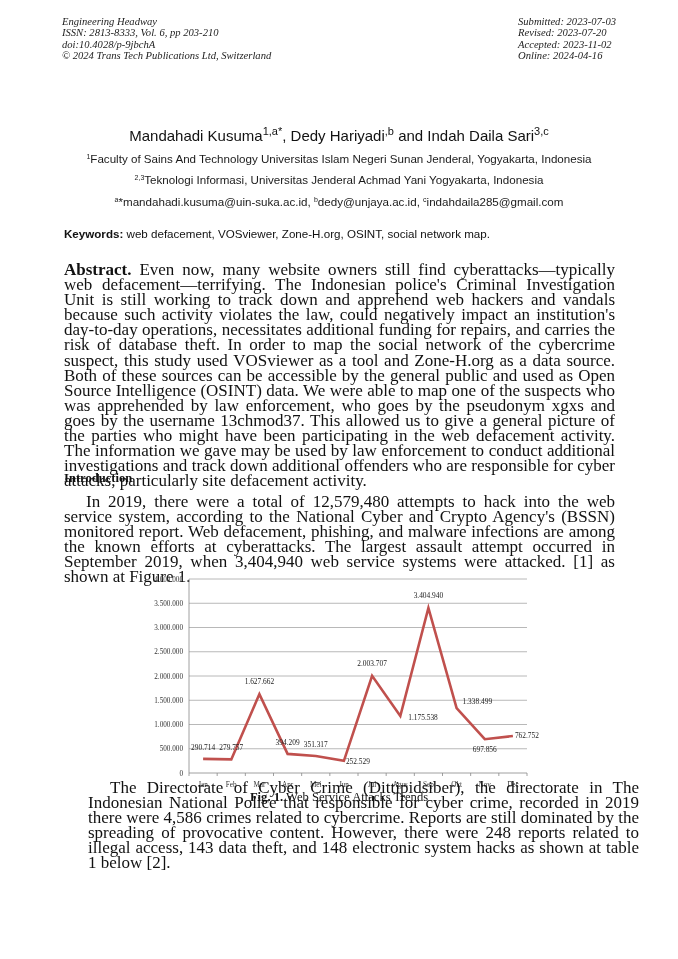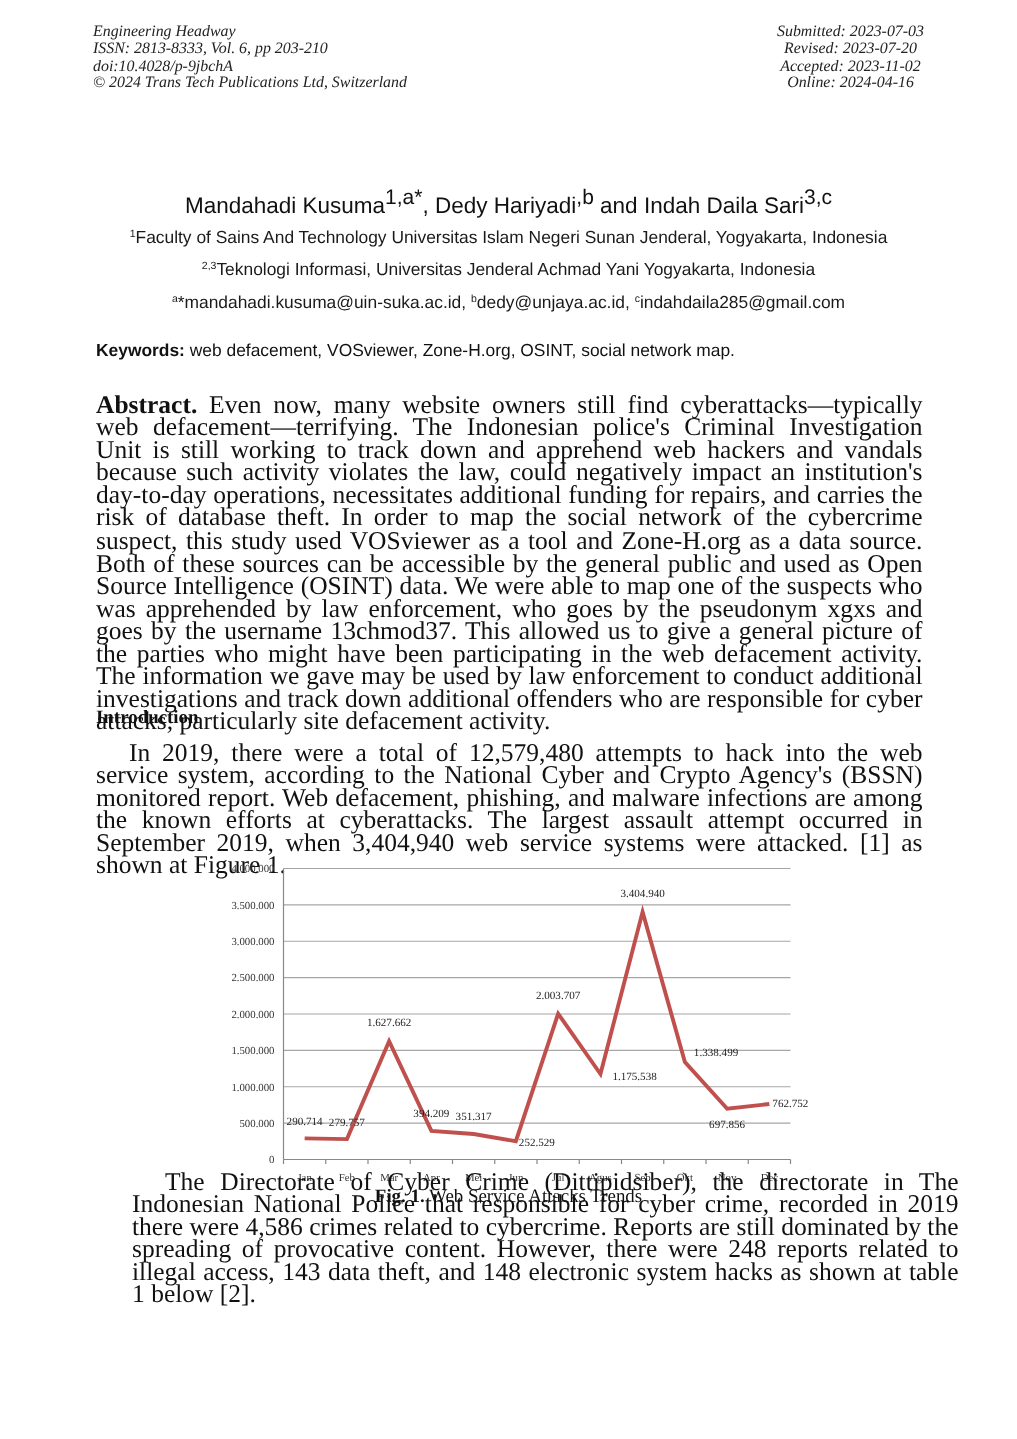--- a/index.html
+++ b/index.html
@@ -1,26 +1,26 @@
 <!DOCTYPE html>
 <html><head>
 <meta charset="utf-8">
 <style>
   * { box-sizing: border-box; margin: 0; padding: 0; }
   html, body { width: 678px; height: 959px; background: #ffffff; overflow: hidden; }
   body { position: relative; font-family: "Liberation Serif", serif; color: #111; }
 
   .hdr { position: absolute; top: 16px; font-family: "Liberation Serif", serif; font-style: italic; font-size: 10.6px; line-height: 11.4px; color: #222; }
   .hdr-left { left: 62px; text-align: left; }
-  .hdr-right { right: 62px; text-align: center; }
+  .hdr-right { right: 62px; text-align: left; }
   .hdr div { white-space: nowrap; }
 
   .title { position: absolute; top: 80px; left: 40px; width: 598px; text-align: center; font-family: "Liberation Sans", sans-serif; font-weight: bold; font-size: 15.2px; line-height: 18px; color: #111; }
   .authors { position: absolute; top: 122px; left: 40px; width: 598px; text-align: center; font-family: "Liberation Sans", sans-serif; font-size: 15px; line-height: 18px; }
-  .authors sup { font-size: 14px; vertical-align: 6px; }
+  .authors sup { font-size: 11px; vertical-align: 6px; }
   .affil { position: absolute; left: 40px; width: 598px; text-align: center; font-family: "Liberation Sans", sans-serif; font-size: 11.6px; line-height: 13px; color: #1a1a1a; white-space: nowrap; }
   .affil sup { font-size: 7px; vertical-align: 4px; }
   .affil1 { top: 150px; }
   .affil2 { top: 171px; }
   .affil3 { top: 193px; }
 
   .keywords { position: absolute; top: 227px; left: 64px; font-family: "Liberation Sans", sans-serif; font-size: 11.6px; line-height: 13px; white-space: nowrap; }
   .keywords b { font-weight: bold; }
 
   .para { position: absolute; left: 64px; width: 551px; font-family: "Liberation Serif", serif; font-size: 17px; line-height: 15.1px; text-align: justify; color: #111; }

